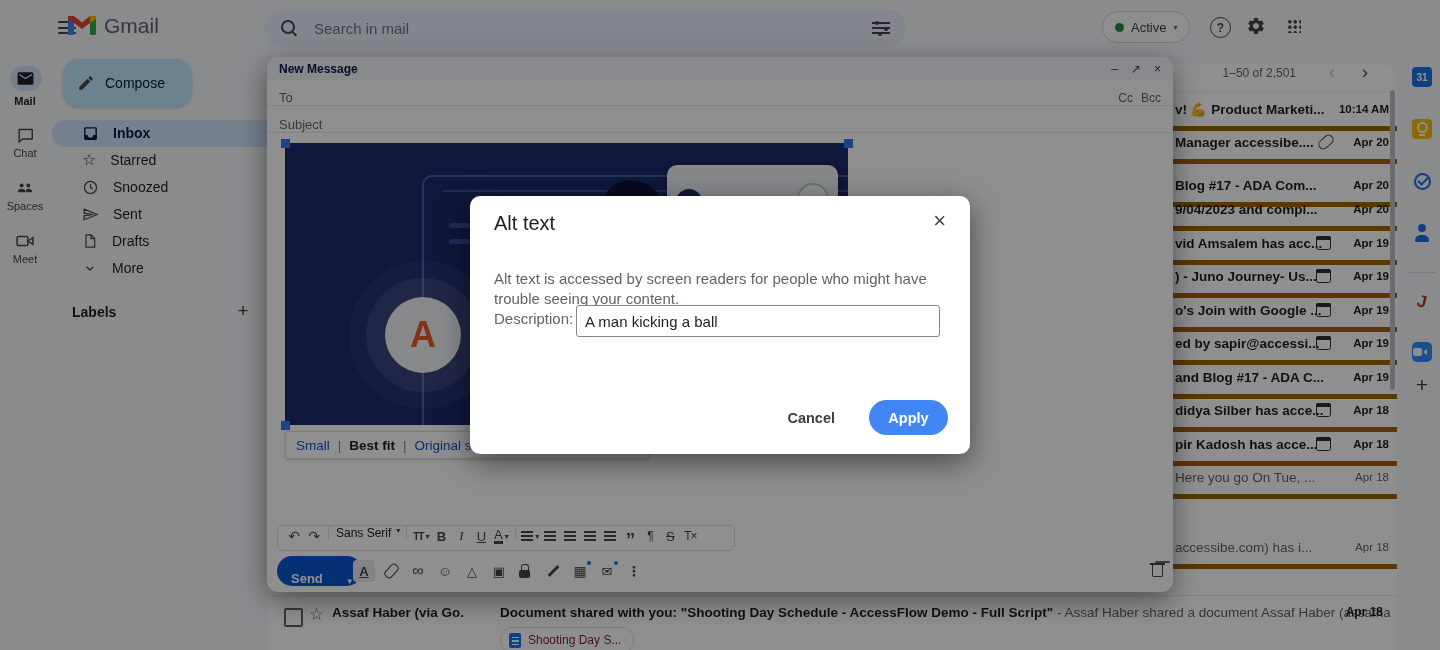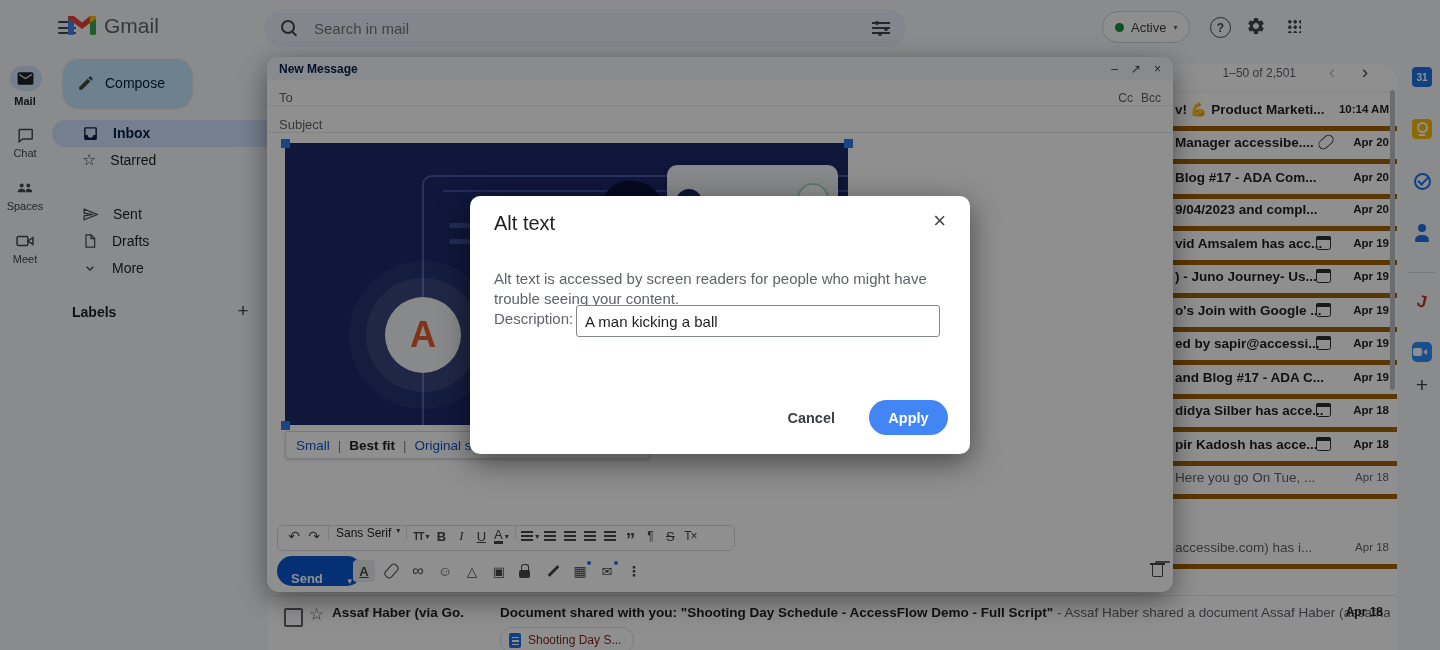--- a/index.html
+++ b/index.html
@@ -248,20 +248,27 @@
   <div class="a nav-item" style="top:119.5px" data-state="selected">
     <svg width="17" height="17" viewBox="0 0 24 24">
         <path fill="#041e49" d="M19 3H5a2 2 0 0 0-2 2v14a2 2 0 0 0 2 2h14a2 2 0 0 0 2-2V5a2 2 0 0 0-2-2zm0 11h-3.1a3.9 3.9 0 0 1-7.8 0H5V5h14v9z"></path>
       </svg>
     <span class="nav-label">Inbox</span>
   </div>
   <div class="a nav-item" style="top:146.5px" data-state="">
     <span class="nav-star">☆</span>
     <span class="nav-label">Starred</span>
   </div>
+  <div class="a nav-item" style="top:173.5px" data-state="">
+    <svg width="17" height="17" viewBox="0 0 24 24" fill="none" stroke="#444746" stroke-width="1.8">
+        <circle cx="12" cy="12" r="8.5"></circle>
+        <path d="M12 7v5.2l3.4 2"></path>
+      </svg>
+    <span class="nav-label">Snoozed</span>
+  </div>
   <div class="a nav-item" style="top:200.5px" data-state="">
     <svg width="17" height="17" viewBox="0 0 24 24">
         <path fill="none" stroke="#444746" stroke-width="1.7" d="M3 19.5 21.5 12 3 4.5v5.6L15.5 12 3 13.9z"></path>
       </svg>
     <span class="nav-label">Sent</span>
   </div>
   <div class="a nav-item" style="top:227.5px" data-state="">
     <svg width="16" height="16" viewBox="0 0 24 24" fill="none" stroke="#444746" stroke-width="1.8">
         <path d="M6 2.8h7.5L19 8.3v12.9H6z"></path>
         <path d="M13.5 2.8v5.5H19"></path>
@@ -286,21 +293,21 @@
   <div class="a mail-row" style="top:92px" data-state="unread">
     <span class="row-text">v! 💪 Product Marketi...</span>
 
     <span class="row-date">10:14 AM</span>
   </div>
   <div class="a mail-row" style="top:125.5px" data-state="unread">
     <span class="row-text">Manager accessibe....</span>
     <span class="row-icon" data-icon="paperclip"></span>
     <span class="row-date">Apr 20</span>
   </div>
-  <div class="a mail-row" style="top:160px" data-state="unread">
+  <div class="a mail-row" style="top:168px" data-state="unread">
     <span class="row-text">Blog #17 - ADA Com...</span>
 
     <span class="row-date">Apr 20</span>
   </div>
   <div class="a mail-row" style="top:192.5px" data-state="unread">
     <span class="row-text">9/04/2023 and compl...</span>
 
     <span class="row-date">Apr 20</span>
   </div>
   <div class="a mail-row" style="top:226px" data-state="unread">

